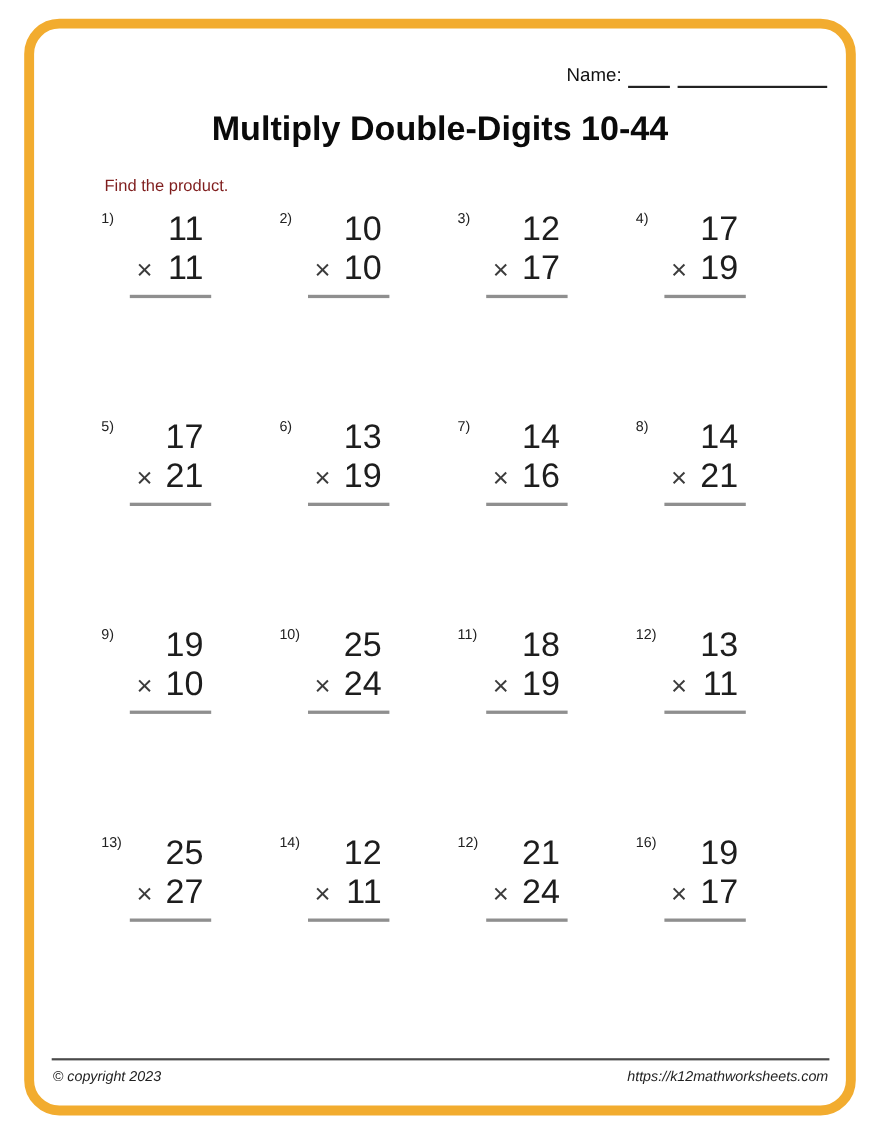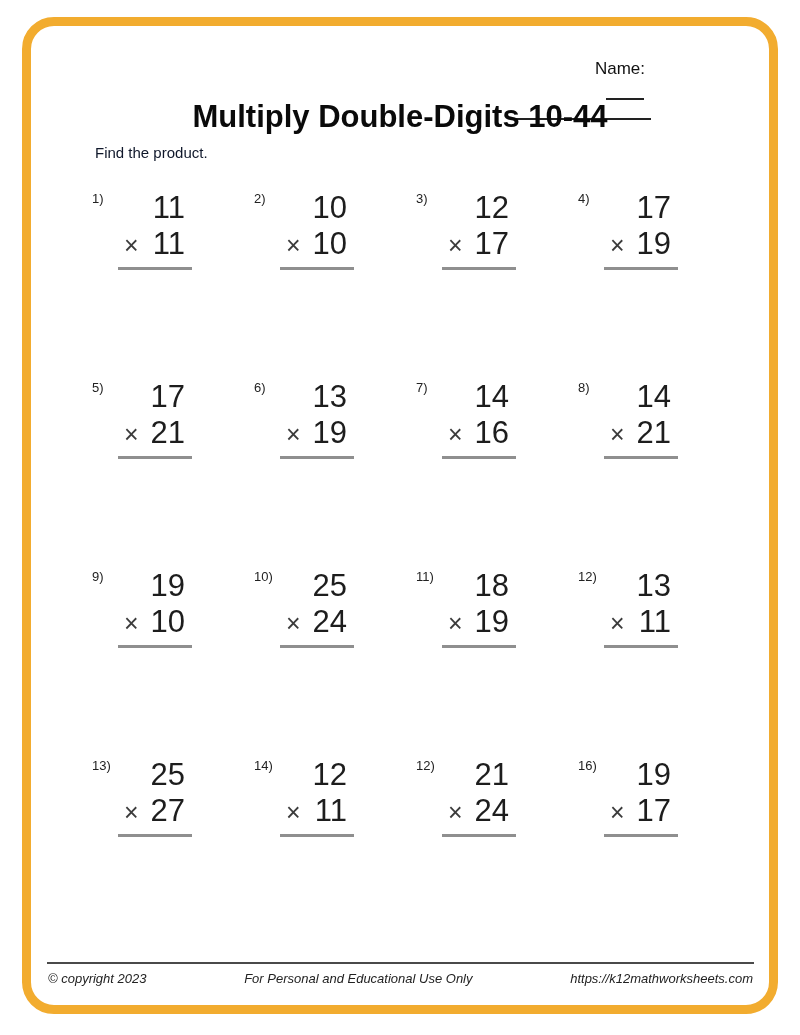--- a/index.html
+++ b/index.html
@@ -17,36 +17,36 @@
   .page-border{
     position:absolute;left:22px;top:17px;right:22px;bottom:21px;
     border:9px solid var(--border-color);
     border-radius:32px;
     pointer-events:none;
   }
   
   .name-row{
     position:absolute;top:58px;left:515px;
     display:flex;align-items:flex-end;
-    font-size:17px;color:#111;flex-direction:column;
+    font-size:17px;color:#111;
   }
   .name-row .label{line-height:22px;margin-right:6px;}
   .name-line{display:inline-block;height:20px;border-bottom:2px solid #222;}
   .name-line.short{width:38px;margin-right:7px;}
   .name-line.long{width:136px;}
   
   .title{
     position:absolute;top:99px;left:0;width:100%;
     text-align:center;font-size:31px;font-weight:700;color:#0a0a0a;
     letter-spacing:0px;
   }
   
   .instruction{
-    position:absolute;top:144px;left:95px;
-    font-size:15px;color:#0f172a;
+    position:absolute;top:161px;left:95px;
+    font-size:15px;color:#7f1d1d;
   }
   
   .problems-grid{
     position:absolute;top:190px;left:92px;
     display:grid;
     grid-template-columns:repeat(4,100px);
     column-gap:62px;
     grid-auto-rows:80px;
     row-gap:109px;
   }
@@ -287,15 +287,14 @@
         <span class="bottom-num">17</span>
       </div>
       <div class="answer-rule"></div>
     </div>
   </div>
 </div>
 
 <div class="footer-rule"></div>
 <div class="footer-row">
   <span>© copyright 2023</span>
-  <span>For Personal and Educational Use Only</span>
   <span>https://k12mathworksheets.com</span>
 </div>
 
 </body></html>

